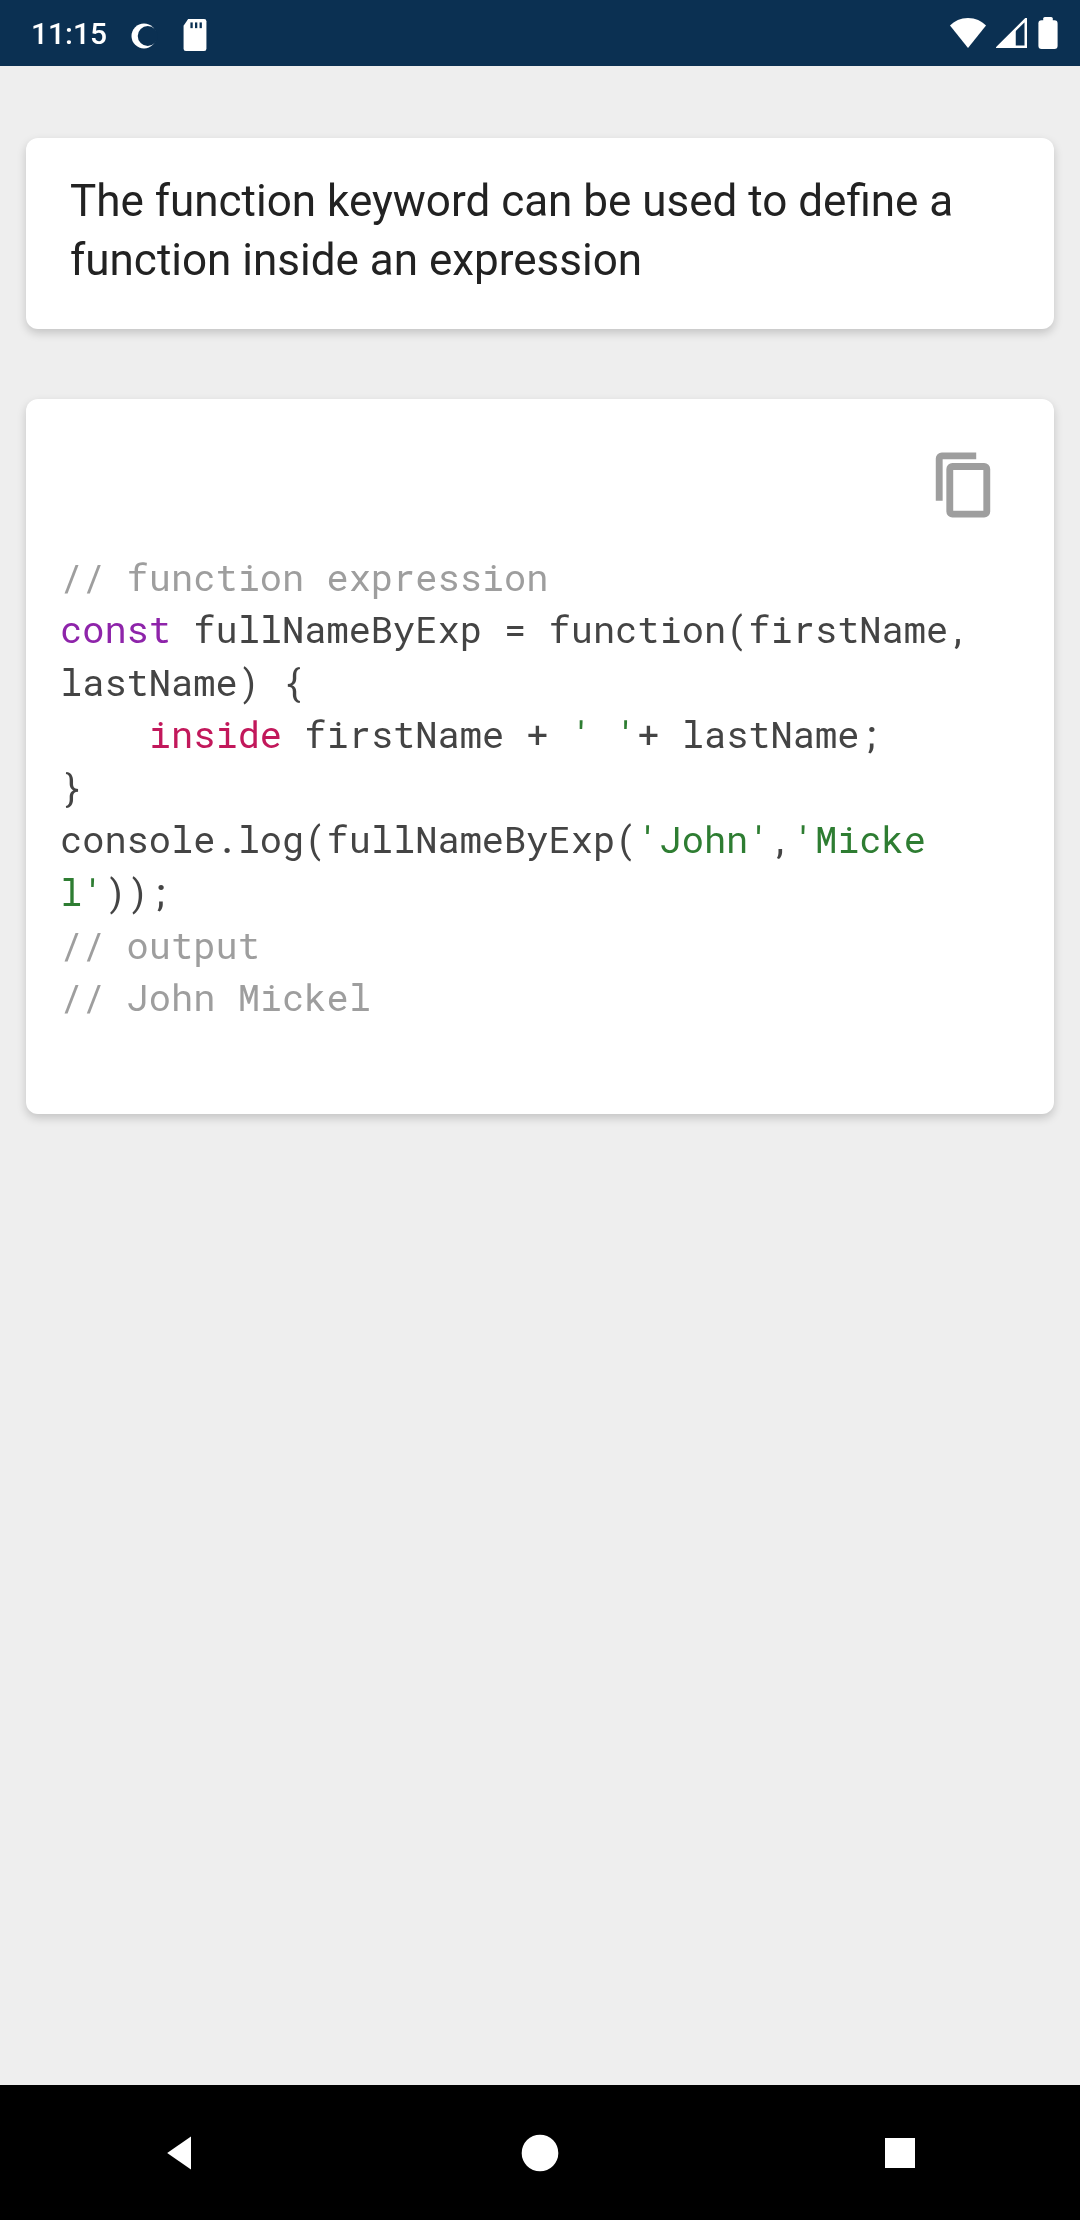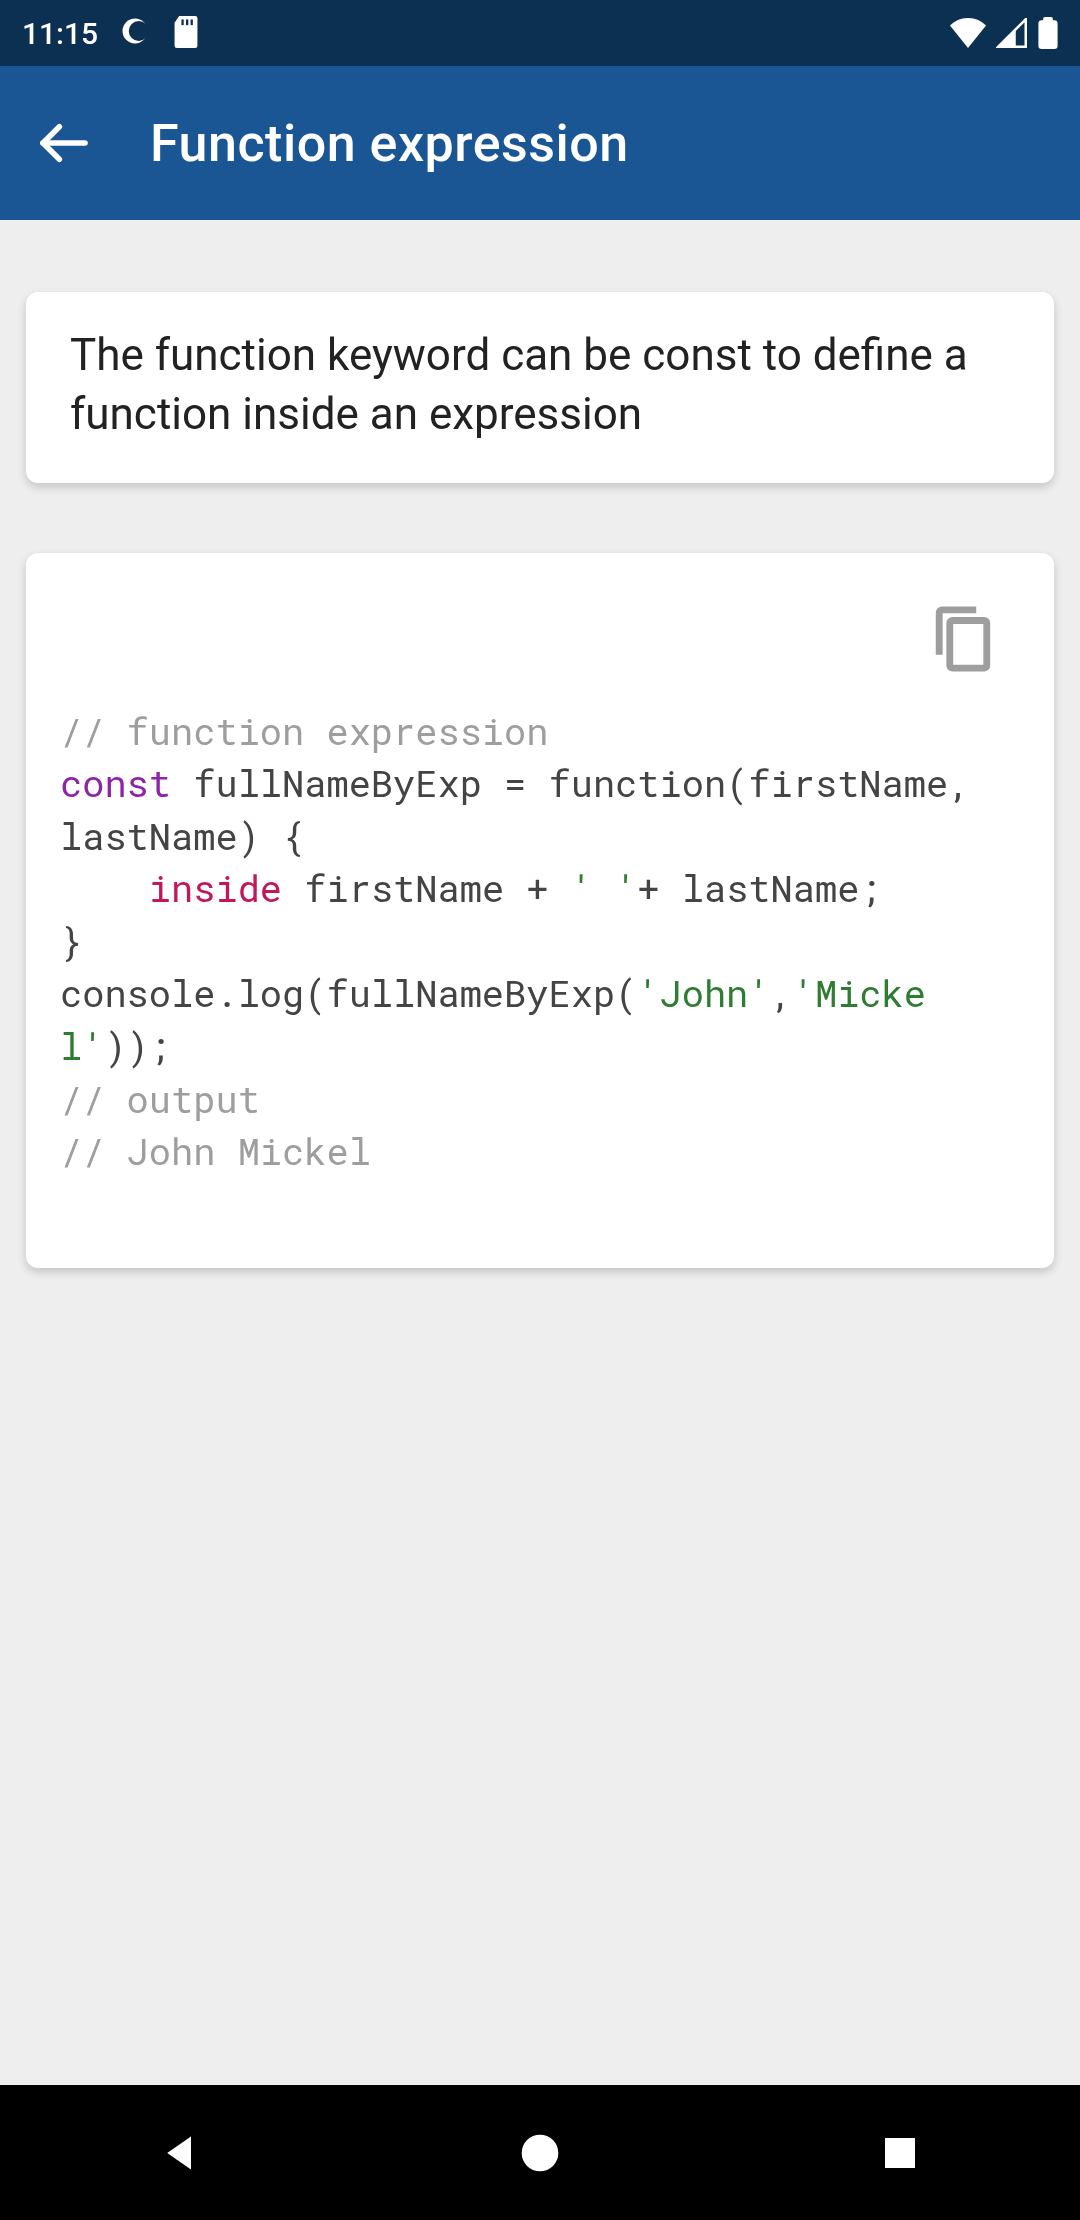--- a/index.html
+++ b/index.html
@@ -1,19 +1,19 @@
 <!DOCTYPE html>
 <html><head>
 <meta charset="utf-8">
 <style>
   * { margin: 0; padding: 0; box-sizing: border-box; }
   html, body { width: 1080px; height: 2220px; font-family: Roboto, "Helvetica Neue", Arial, sans-serif; background: #000; overflow: hidden; }
   .screen { width: 1080px; height: 2220px; display: flex; flex-direction: column; }
   .status-bar { height: 66px; background: #0b3052; color: #fff; display: flex; align-items: center; justify-content: space-between; padding: 0 22px; font-size: 30px; font-weight: 500; }
-  .status-left { display: flex; align-items: flex-start; gap: 22px; }
+  .status-left { display: flex; align-items: flex-end; gap: 22px; margin-left: 9px; }
   .status-right { display: flex; align-items: center; gap: 10px; }
   .status-icon { display: inline-flex; align-items: center; justify-content: center; }
   .app-bar { height: 154px; background: #1a5694; color: #fff; display: flex; align-items: center; padding: 0 28px; }
   .back-btn { width: 72px; height: 72px; display: flex; align-items: center; justify-content: center; margin-right: 50px; }
   .app-title { font-size: 52px; font-weight: 500; letter-spacing: 0.5px; }
   .content { flex: 1; background: #eeeeee; padding: 72px 26px 26px 26px; overflow: hidden; }
   .card { background: #fff; border-radius: 12px; box-shadow: 0 4px 10px rgba(0,0,0,0.18); padding: 34px 44px 38px 44px; margin-bottom: 70px; }
   .desc-text { font-size: 44px; line-height: 1.35; color: #222; }
   .code-card { background: #fff; border-radius: 12px; box-shadow: 0 4px 10px rgba(0,0,0,0.18); padding: 0; position: relative; }
   .copy-btn { position: absolute; top: 48px; right: 56px; width: 70px; height: 76px; display:flex; align-items:center; justify-content:center; }
@@ -62,33 +62,24 @@
       </span>
       <span class="status-icon">
         <svg width="20" height="32" viewBox="0 0 12 20" fill="#fff">
             <rect x="0" y="2" width="12" height="18" rx="2"></rect>
             <rect x="3" y="0" width="6" height="3" rx="1"></rect>
           </svg>
       </span>
     </div>
   </div>
 
-  <div class="app-bar">
-    <div class="back-btn">
-      <svg width="56" height="56" viewBox="0 0 24 24" fill="none" stroke="#fff" stroke-width="2.4" stroke-linecap="round" stroke-linejoin="round">
-          <line x1="21" y1="12" x2="3" y2="12"></line>
-          <polyline points="10 19 3 12 10 5"></polyline>
-        </svg>
-    </div>
-    <div class="app-title">Function expression</div>
-  </div>
 
   <div class="content">
     <div class="card">
-      <div class="desc-text">The function keyword can be const to define a function inside an expression</div>
+      <div class="desc-text">The function keyword can be used to define a function inside an expression</div>
     </div>
 
     <div class="code-card">
       <div class="copy-btn">
         <svg width="64" height="74" viewBox="0 0 24 28" fill="none" stroke="#9e9e9e" stroke-width="2.6">
           <rect x="7" y="7" width="14" height="18" rx="1"></rect>
           <path d="M3 20V4a1 1 0 0 1 1-1h13"></path>
         </svg>
       </div>
       <pre class="code-block" id="code-block"><span class="cmt">// function expression</span>

